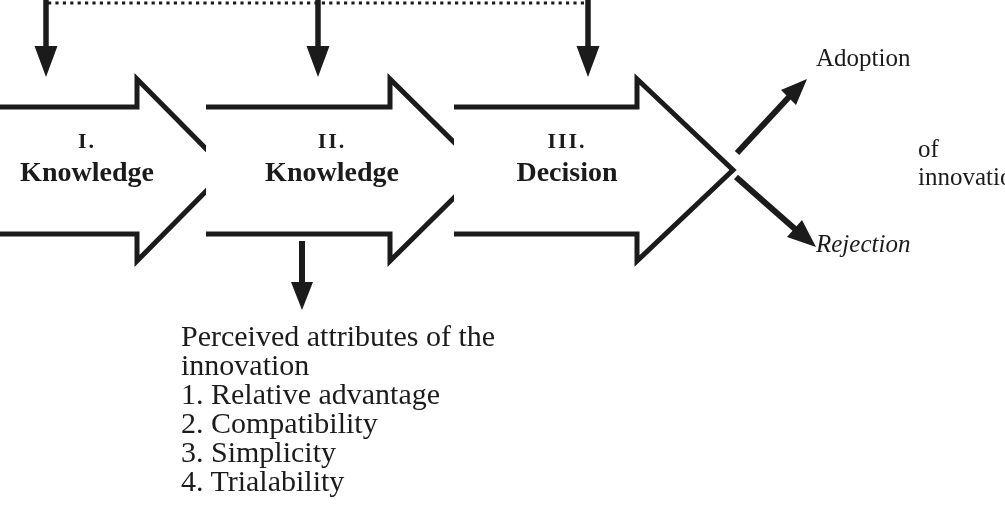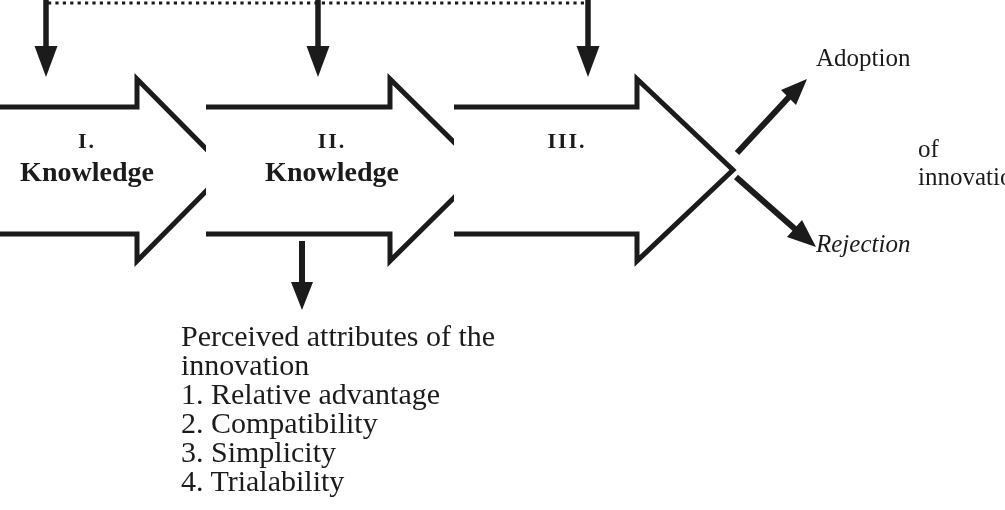--- a/index.html
+++ b/index.html
@@ -67,20 +67,21 @@
   <div class="stage" id="stage-1">
     <div class="numeral">I.</div>
     <div class="name">Knowledge</div>
   </div>
   <div class="stage" id="stage-2">
     <div class="numeral">II.</div>
     <div class="name">Knowledge</div>
   </div>
   <div class="stage" id="stage-3">
     <div class="numeral">III.</div>
+    <div class="name">Decision</div>
   </div>
 
   <div class="outcome" id="outcome-adoption">Adoption</div>
   <div class="outcome" id="outcome-object">of innovation</div>
   <div class="outcome" id="outcome-rejection">Rejection</div>
 
   <div class="note">
     <div>Perceived attributes of the</div>
     <div>innovation</div>
     <div>1. Relative advantage</div>

